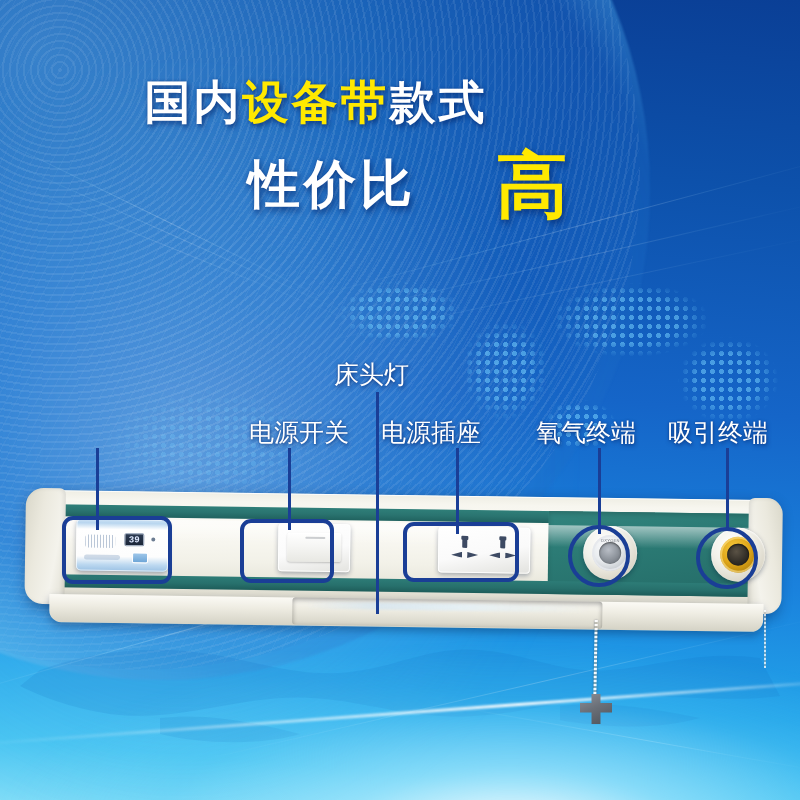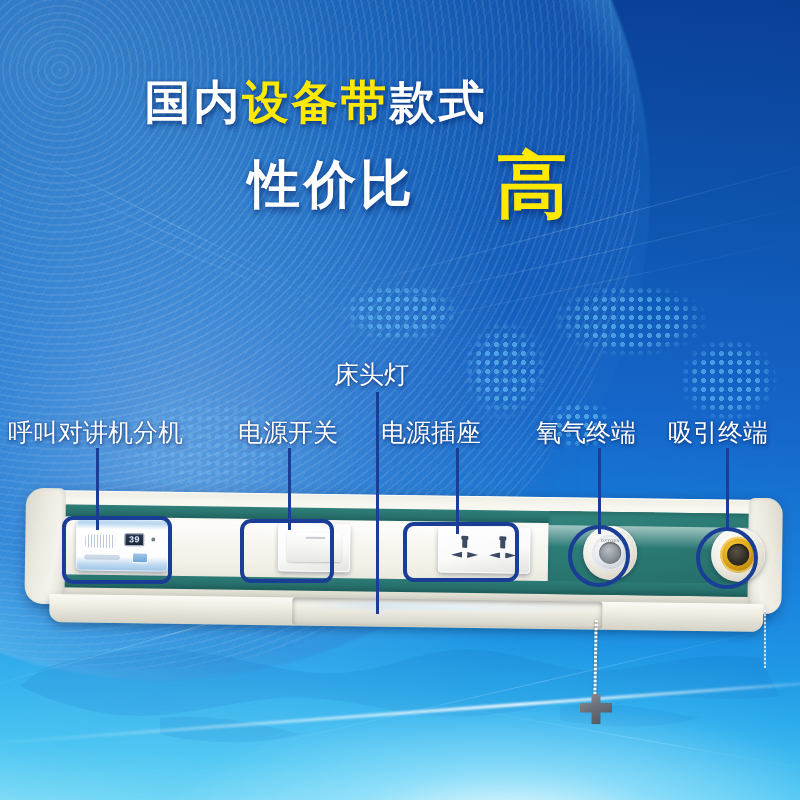--- a/index.html
+++ b/index.html
@@ -506,22 +506,21 @@
   </div>
 
   <div class="callout-line" style="left:96px;  top:448px; height:82px;"></div>
   <div class="callout-line" style="left:288px; top:448px; height:82px;"></div>
   <div class="callout-line" style="left:376px; top:392px; height:222px;"></div>
   <div class="callout-line" style="left:456px; top:448px; height:86px;"></div>
   <div class="callout-line" style="left:598px; top:448px; height:86px;"></div>
   <div class="callout-line" style="left:726px; top:448px; height:82px;"></div>
 
   <div class="callouts">
-    <div class="callout-label" style="left:8px;   top:416px;">呼叫对讲机分机</div>
-    <div class="callout-label" style="left:221px; top:416px;padding-left:17px;">电源开关</div>
+    <div class="callout-label" style="left:232px; top:416px;padding-left:17px;">电源开关</div>
     <div class="callout-label" style="left:334px; top:358px;">床头灯</div>
     <div class="callout-label" style="left:381px; top:416px;">电源插座</div>
     <div class="callout-label" style="left:536px; top:416px;">氧气终端</div>
     <div class="callout-label" style="left:668px; top:416px;">吸引终端</div>
   </div>
 
   <div class="headwall">
 
     <div class="hw-body"></div>
     <div class="hw-stripe-top"></div>

